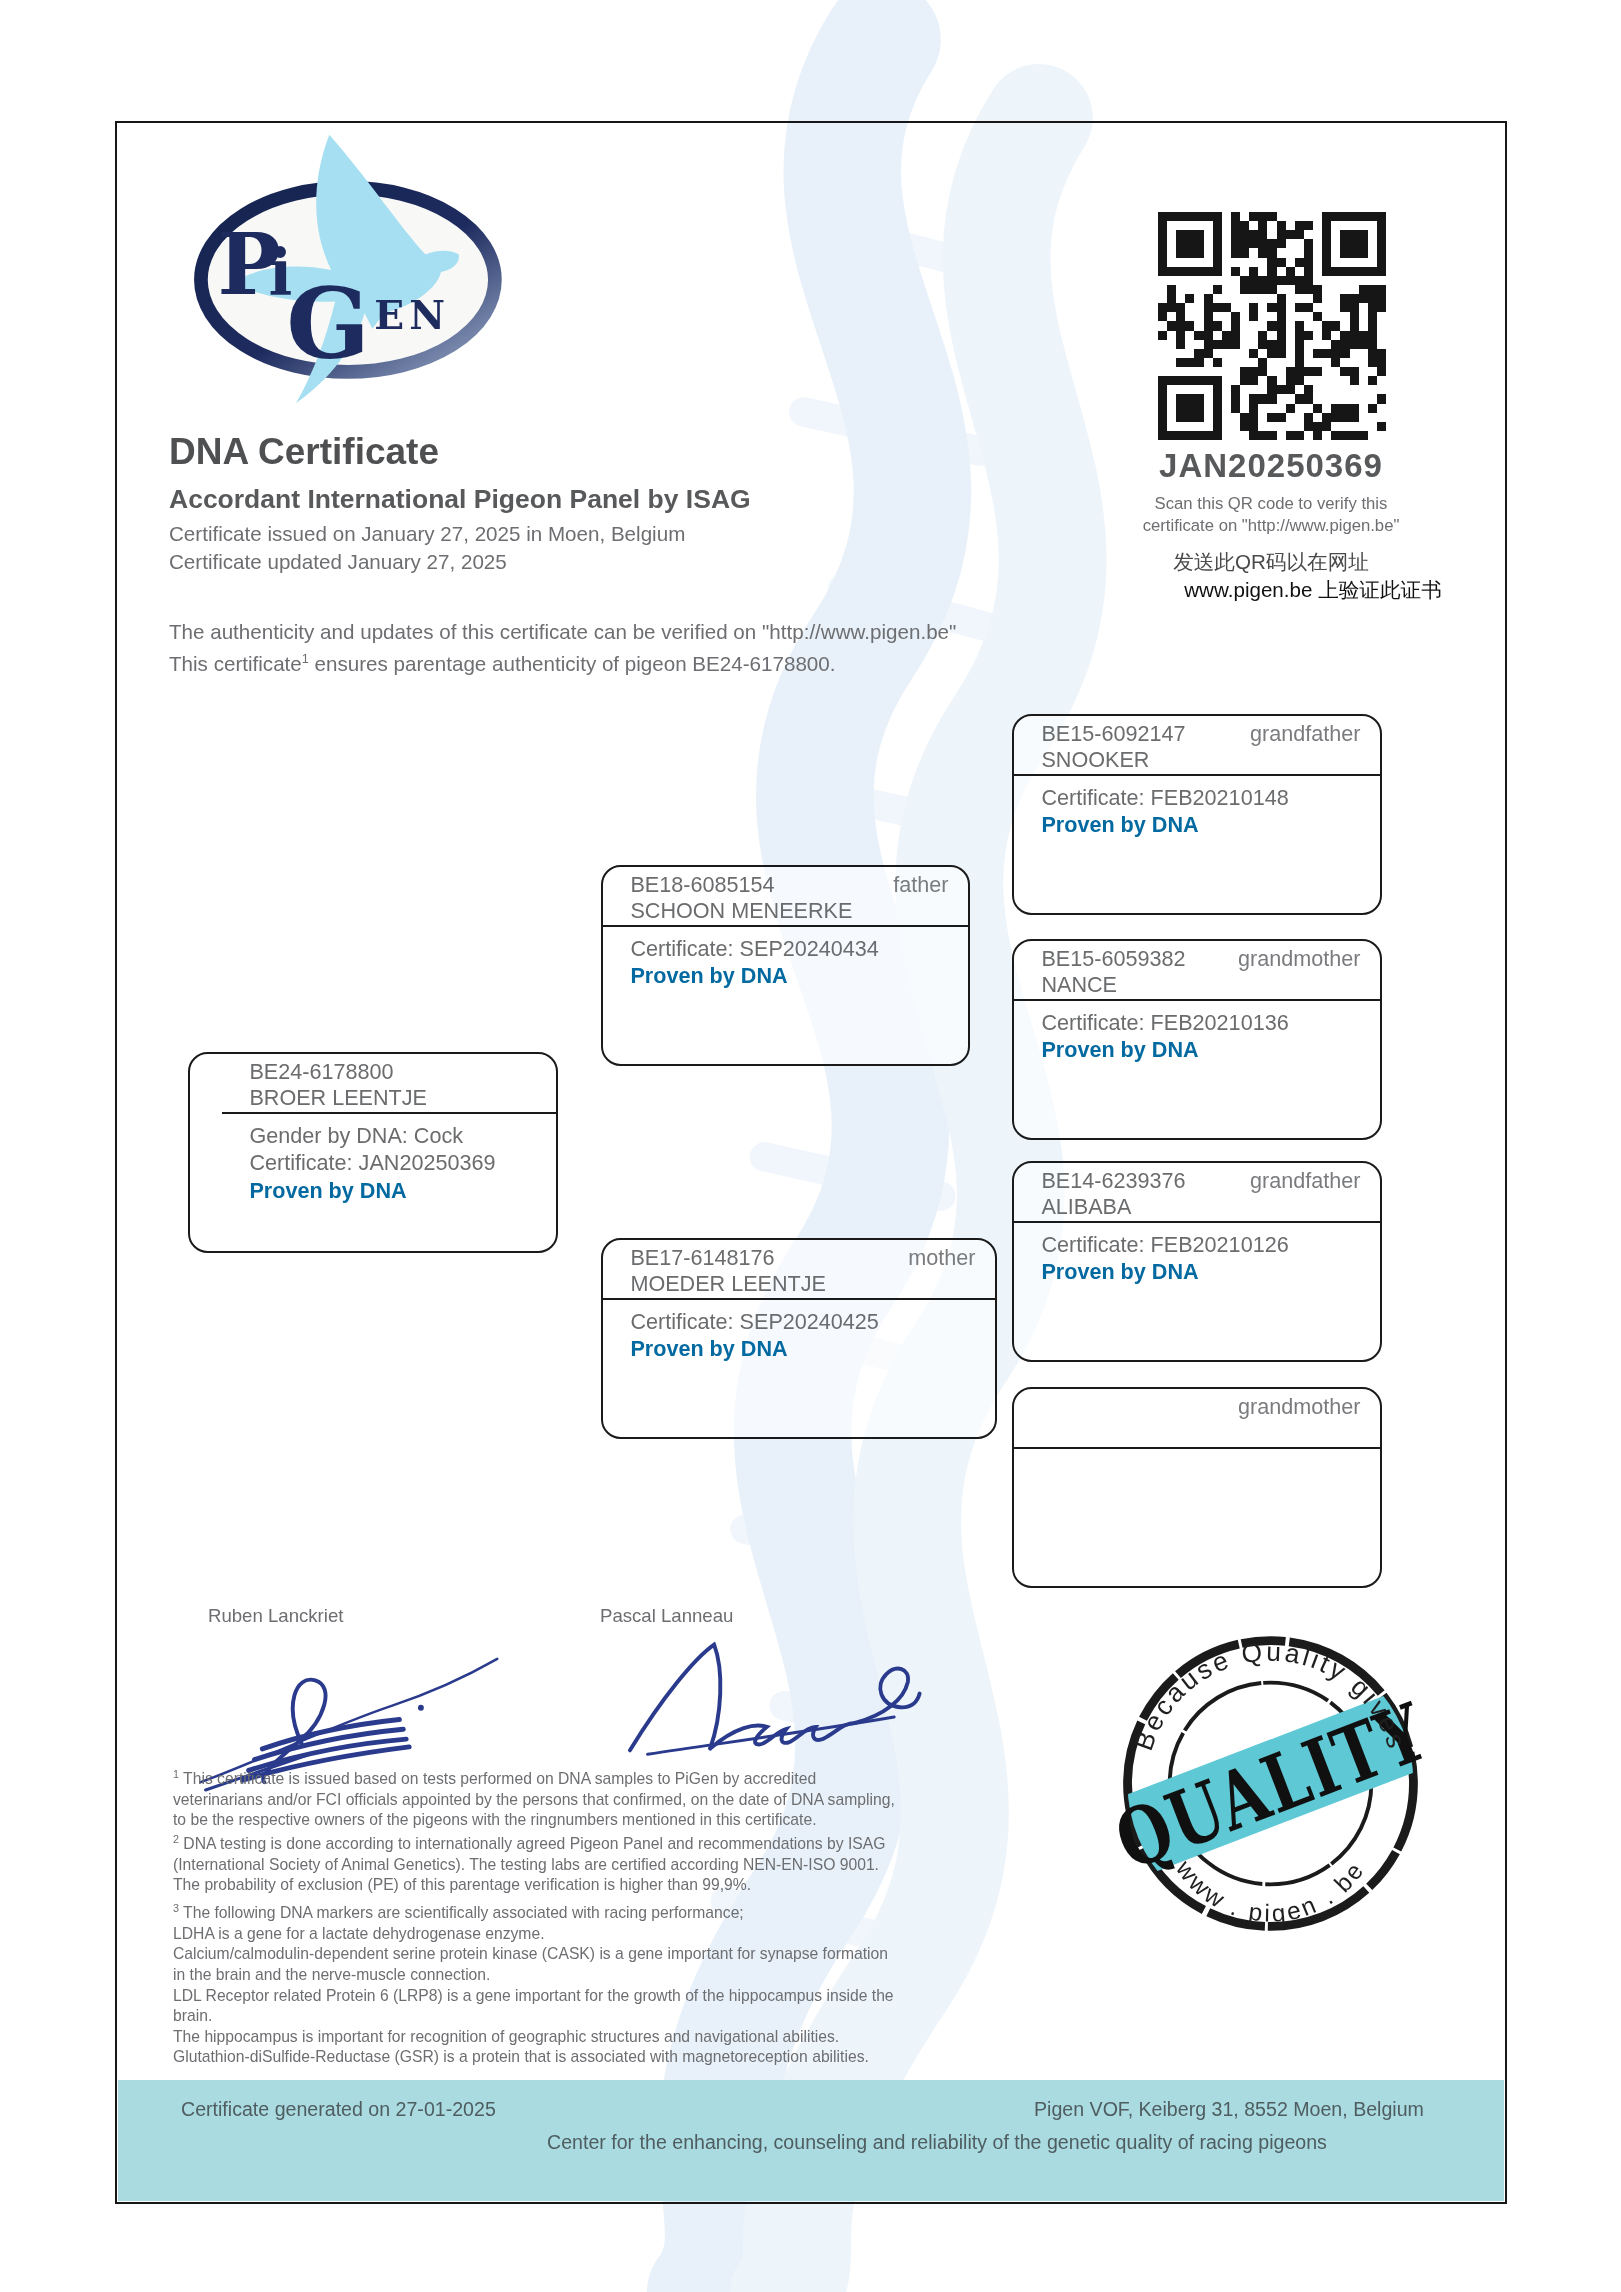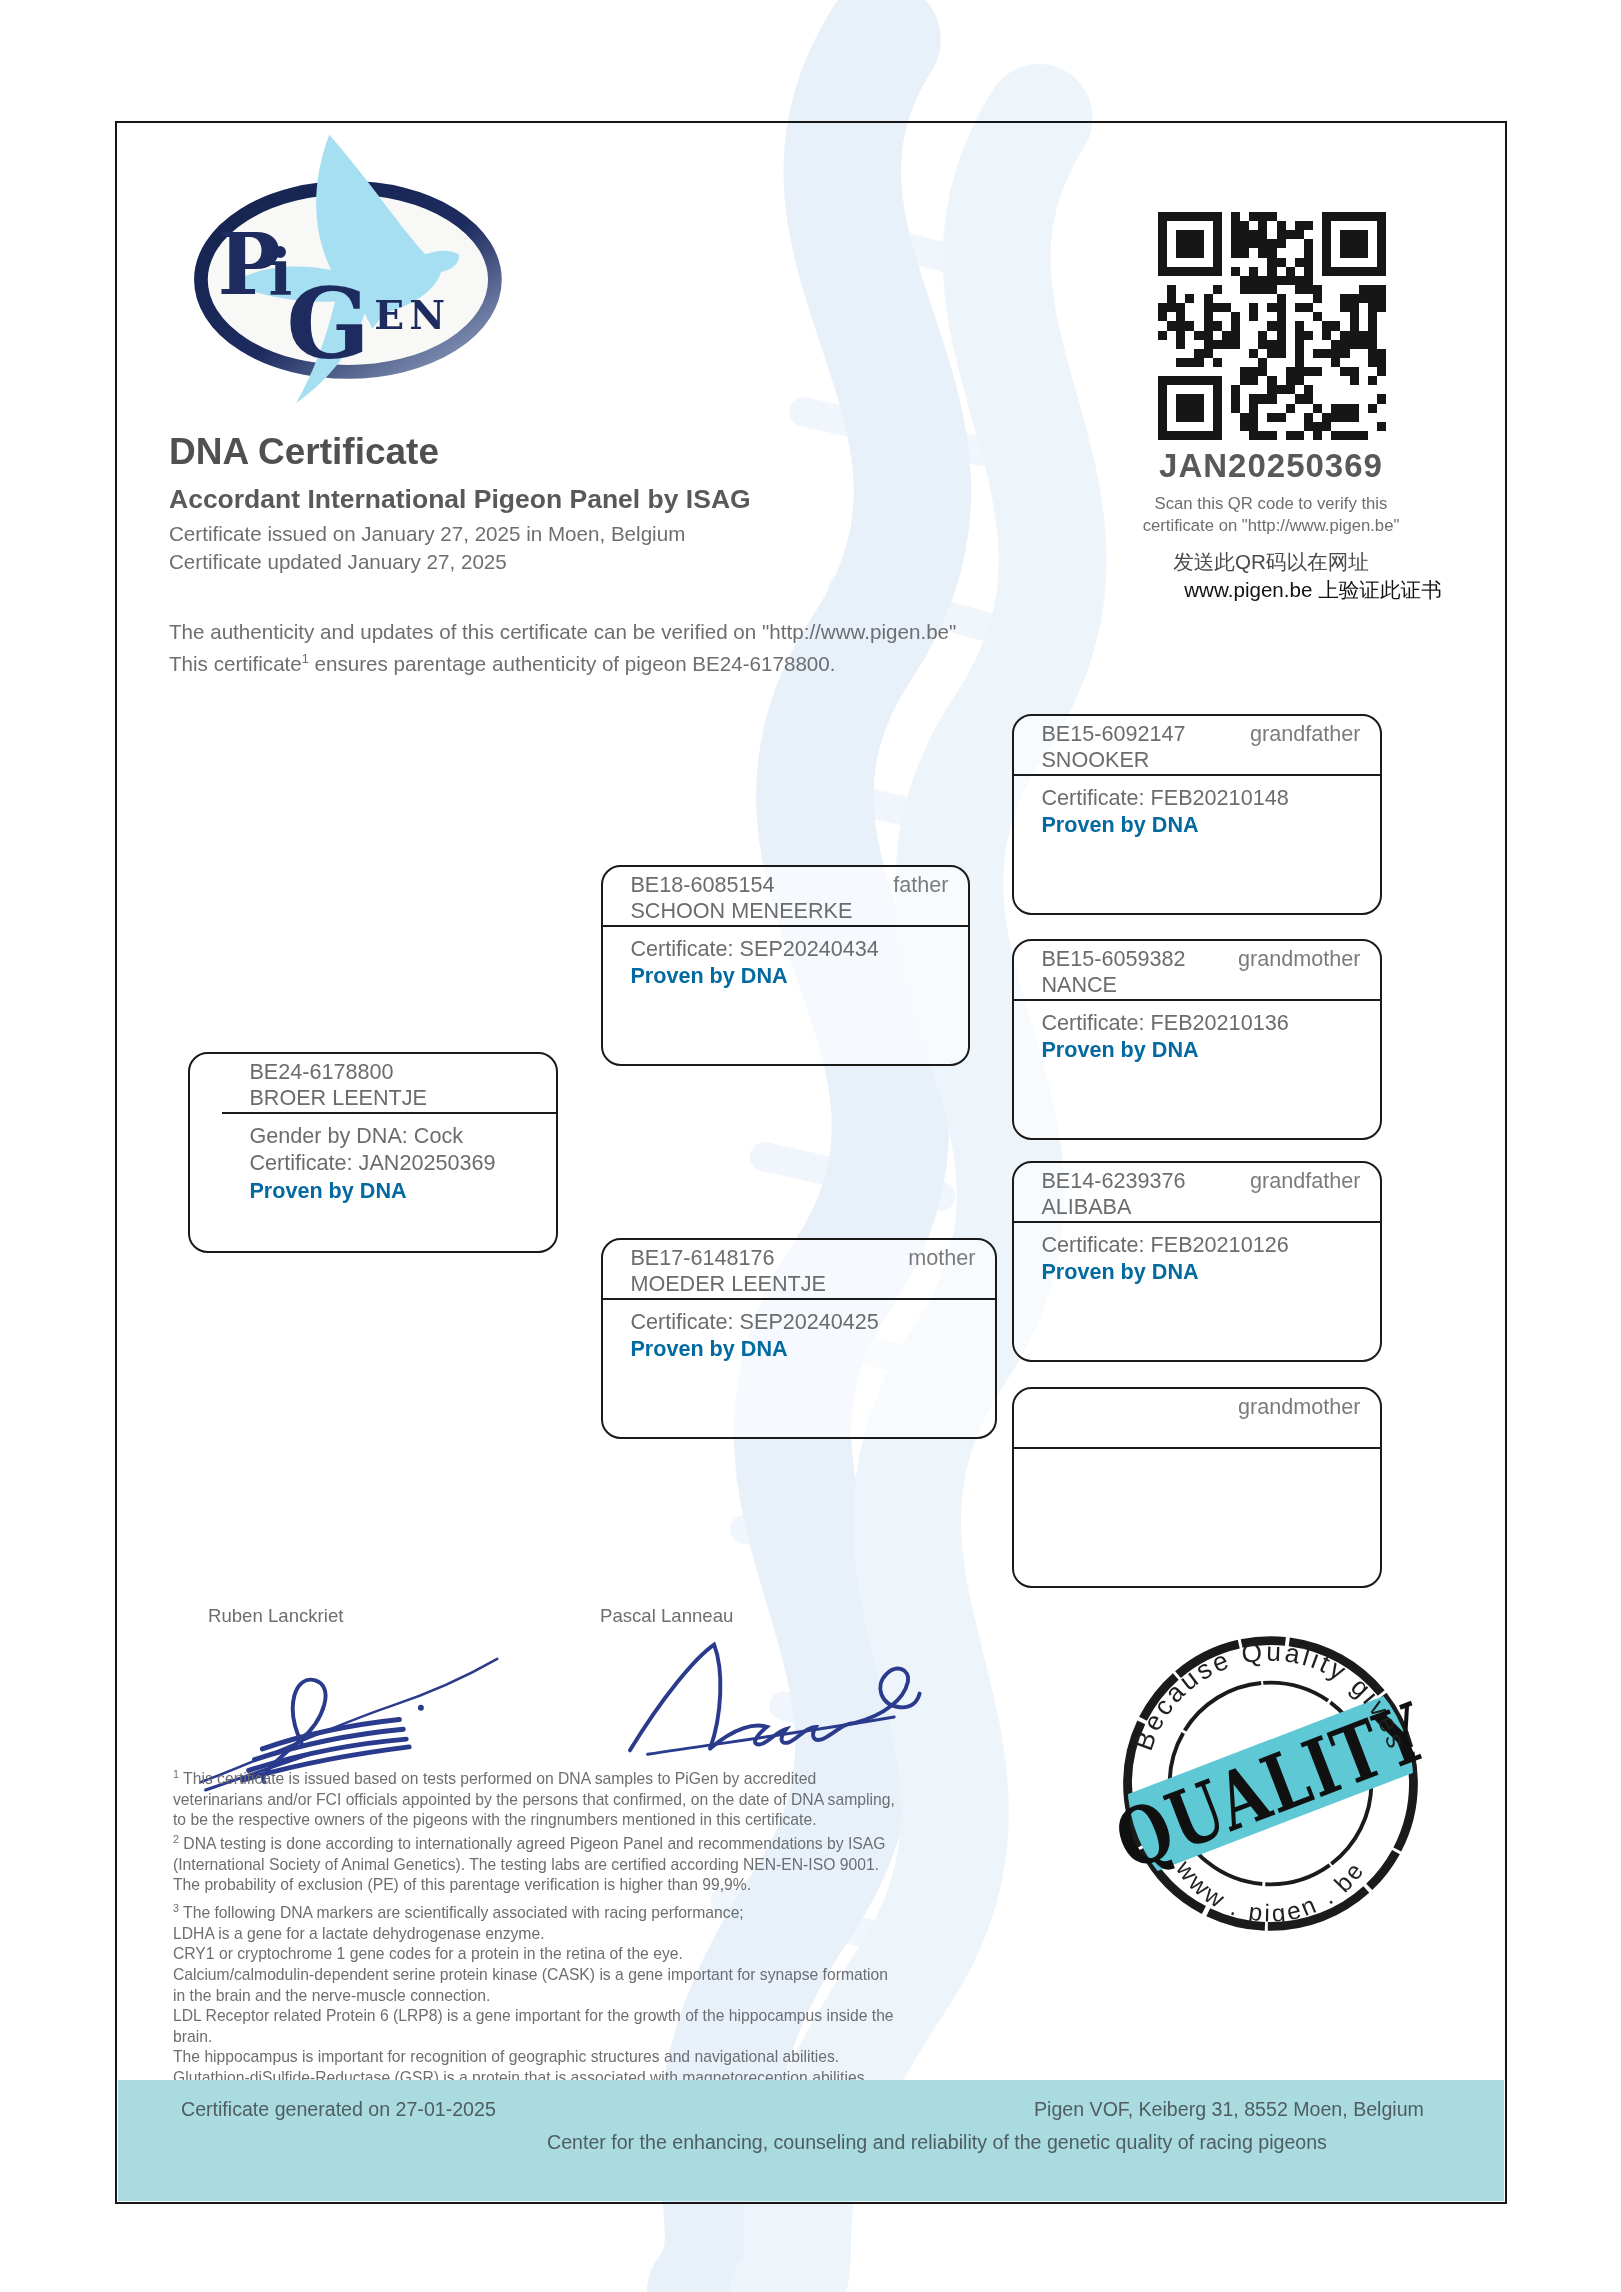--- a/index.html
+++ b/index.html
@@ -584,21 +584,20 @@
     <text font-size="25" letter-spacing="3" fill="#1f1f1f" font-family="'Liberation Sans',sans-serif">
       <textPath href="#arcBot" startOffset="50%" text-anchor="middle">www . pigen . be</textPath>
     </text>
   </svg>
 
   <div class="abs fn fn1"><sup>1</sup><span> This certificate is issued based on tests performed on DNA samples to PiGen by accredited veterinarians and/or FCI officials appointed by the persons that confirmed, on the date of DNA sampling, to be the respective owners of the pigeons with the ringnumbers mentioned in this certificate.</span></div>
   <div class="abs fn fn2"><sup>2</sup><span> DNA testing is done according to internationally agreed Pigeon Panel and recommendations by ISAG (International Society of Animal Genetics). The testing labs are certified according NEN-EN-ISO 9001. The probability of exclusion (PE) of this parentage verification is higher than 99,9%.</span></div>
   <div class="abs fn fn3">
     <div><sup>3</sup><span> The following DNA markers are scientifically associated with racing performance;</span></div>
     <div>LDHA is a gene for a lactate dehydrogenase enzyme.</div>
-    <div>CRY1 or cryptochrome 1 gene codes for a protein in the retina of the eye.</div>
     <div>Calcium/calmodulin-dependent serine protein kinase (CASK) is a gene important for synapse formation in the brain and the nerve-muscle connection.</div>
     <div>LDL Receptor related Protein 6 (LRP8) is a gene important for the growth of the hippocampus inside the brain.</div>
     <div>The hippocampus is important for recognition of geographic structures and navigational abilities.</div>
     <div>Glutathion-diSulfide-Reductase (GSR) is a protein that is associated with magnetoreception abilities.</div>
   </div>
 
   <div class="abs footer-bar" style="background:#a9dbe1;"></div>
   <div class="abs f-generated">Certificate generated on 27-01-2025</div>
   <div class="abs f-company">Pigen VOF, Keiberg 31, 8552 Moen, Belgium</div>
   <div class="abs f-tagline">Center for the enhancing, counseling and reliability of the genetic quality of racing pigeons</div>

